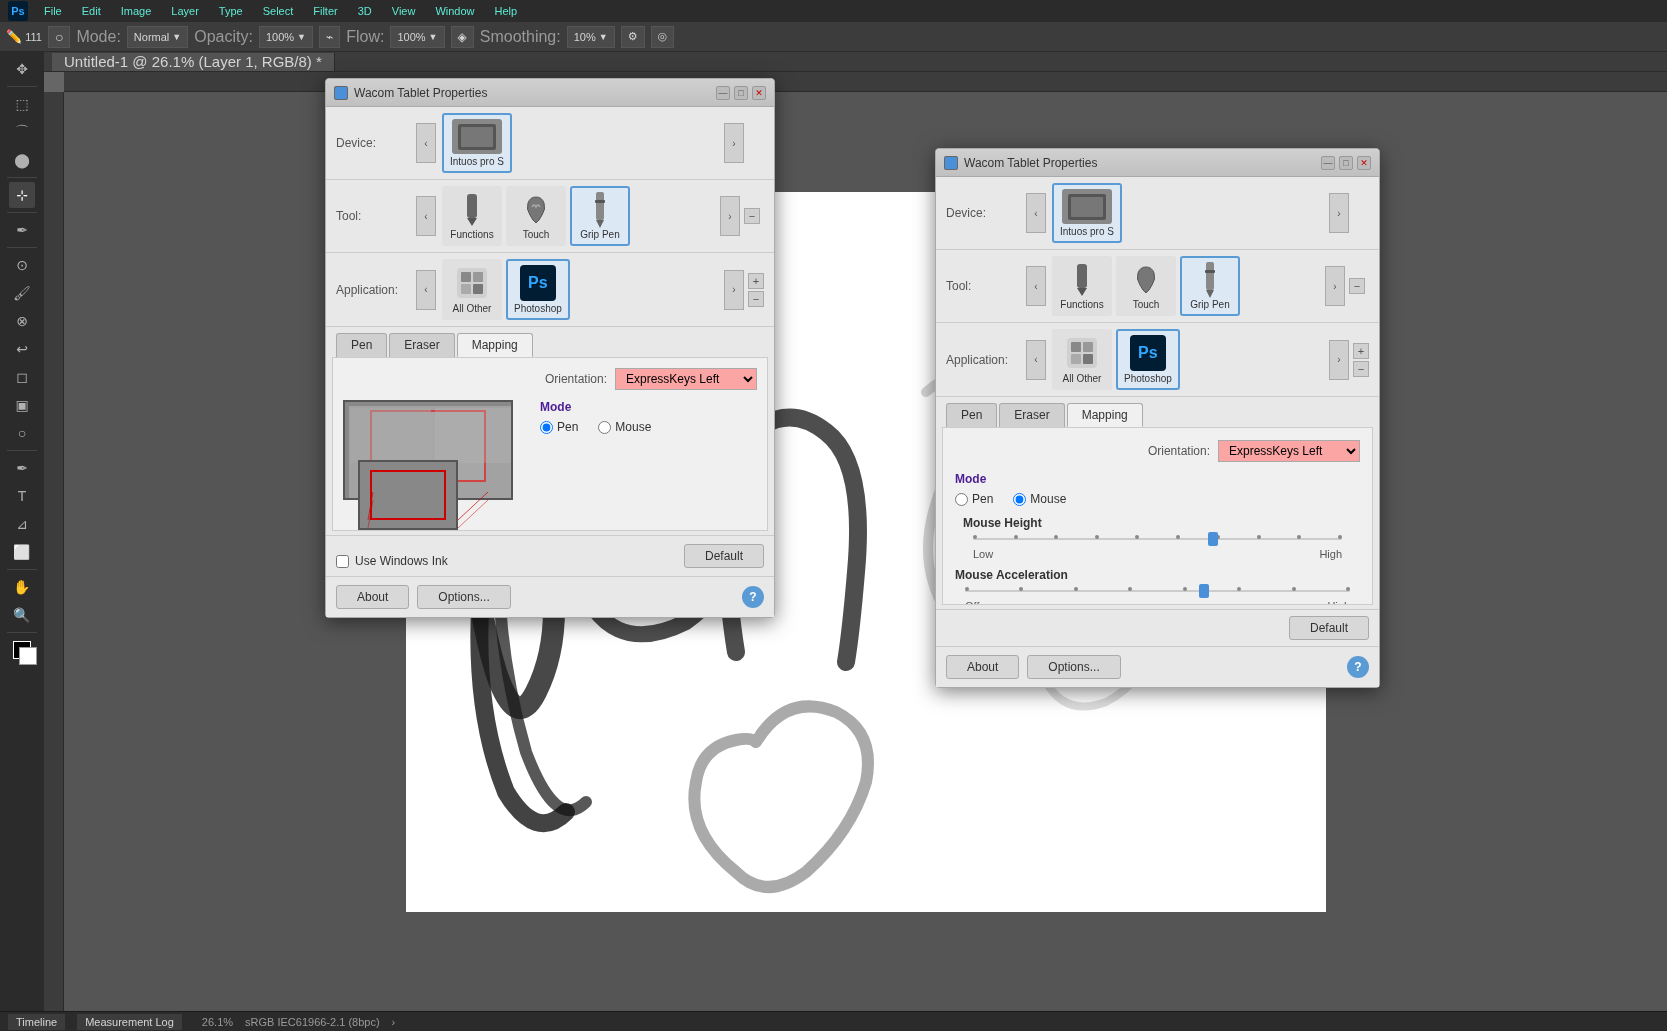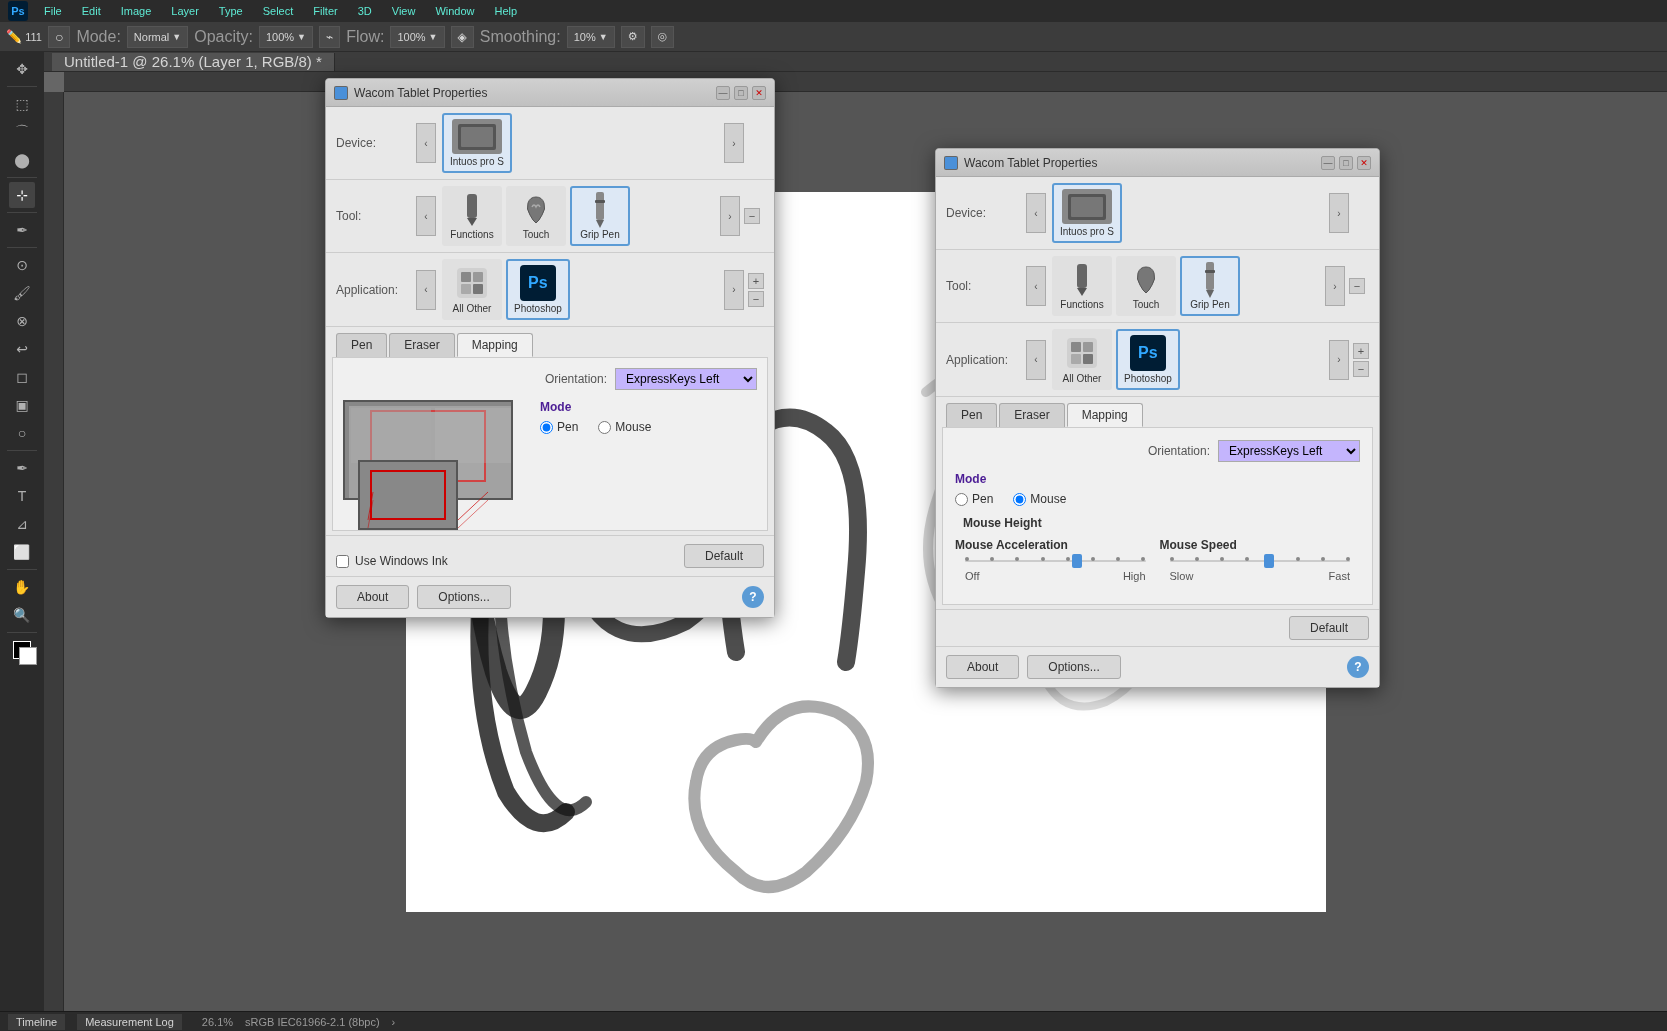--- a/index.html
+++ b/index.html
@@ -414,21 +414,21 @@
       gap: 8px;
       margin-bottom: 10px;
     }
     .orient-label {
       font-size: 12px;
       color: #555;
     }
     .orient-select {
       padding: 2px 20px 2px 6px;
       border: 1px solid #aaa;
-      background: #c4b5fd;
+      background: #fca5a5;
       font-size: 12px;
       min-width: 130px;
       cursor: pointer;
     }
 
     .mode-section {
       margin-bottom: 10px;
     }
     .section-title {
       font-size: 12px;
@@ -1068,20 +1068,42 @@
           </label>
           <label class="radio-item">
             <input type="radio" name="mode2" checked="" style="">
             <span>Mouse</span>
           </label>
         </div>
       </div>
 
       <div class="slider-section">
         <div class="slider-title">Mouse Height</div>
+        <div class="slider-container">
+          <div class="slider-track">
+
+            <div style="display:flex;justify-content:space-between;position:absolute;top:-3px;left:0;right:0;">
+              <div class="slider-dot"></div>
+              <div class="slider-dot"></div>
+              <div class="slider-dot"></div>
+              <div class="slider-dot"></div>
+              <div class="slider-dot"></div>
+              <div class="slider-dot"></div>
+              <div class="slider-dot"></div>
+              <div class="slider-dot"></div>
+              <div class="slider-dot"></div>
+              <div class="slider-dot"></div>
+            </div>
+            <div class="slider-thumb" style="left:65%;"></div>
+          </div>
+          <div class="slider-labels">
+            <span class="slider-label-text">Low</span>
+            <span class="slider-label-text">High</span>
+          </div>
+        </div>
       </div>
 
       <div class="two-sliders">
 
         <div class="slider-half">
           <div class="slider-title">Mouse Acceleration</div>
           <div class="slider-container">
             <div class="slider-track">
               <div style="display:flex;justify-content:space-between;position:absolute;top:-3px;left:0;right:0;">
                 <div class="slider-dot"></div>
@@ -1095,42 +1117,20 @@
               </div>
               <div class="slider-thumb" style="left:62%;"></div>
             </div>
             <div class="slider-labels">
               <span class="slider-label-text">Off</span>
               <span class="slider-label-text">High</span>
             </div>
           </div>
         </div>
 
-        <div class="slider-half">
-          <div class="slider-title">Mouse Speed</div>
-          <div class="slider-container">
-            <div class="slider-track">
-              <div style="display:flex;justify-content:space-between;position:absolute;top:-3px;left:0;right:0;">
-                <div class="slider-dot"></div>
-                <div class="slider-dot"></div>
-                <div class="slider-dot"></div>
-                <div class="slider-dot"></div>
-                <div class="slider-dot"></div>
-                <div class="slider-dot"></div>
-                <div class="slider-dot"></div>
-                <div class="slider-dot"></div>
-              </div>
-              <div class="slider-thumb" style="left:55%;"></div>
-            </div>
-            <div class="slider-labels">
-              <span class="slider-label-text">Slow</span>
-              <span class="slider-label-text">Fast</span>
-            </div>
-          </div>
-        </div>
       </div>
 
     </div>
   </div>
 
   <div style="display:flex;justify-content:flex-end;padding:6px 10px;background:#e8e8e8;border-top:1px solid #ccc;">
     <button class="footer-btn">Default</button>
   </div>
 
   <div class="dialog-footer">

